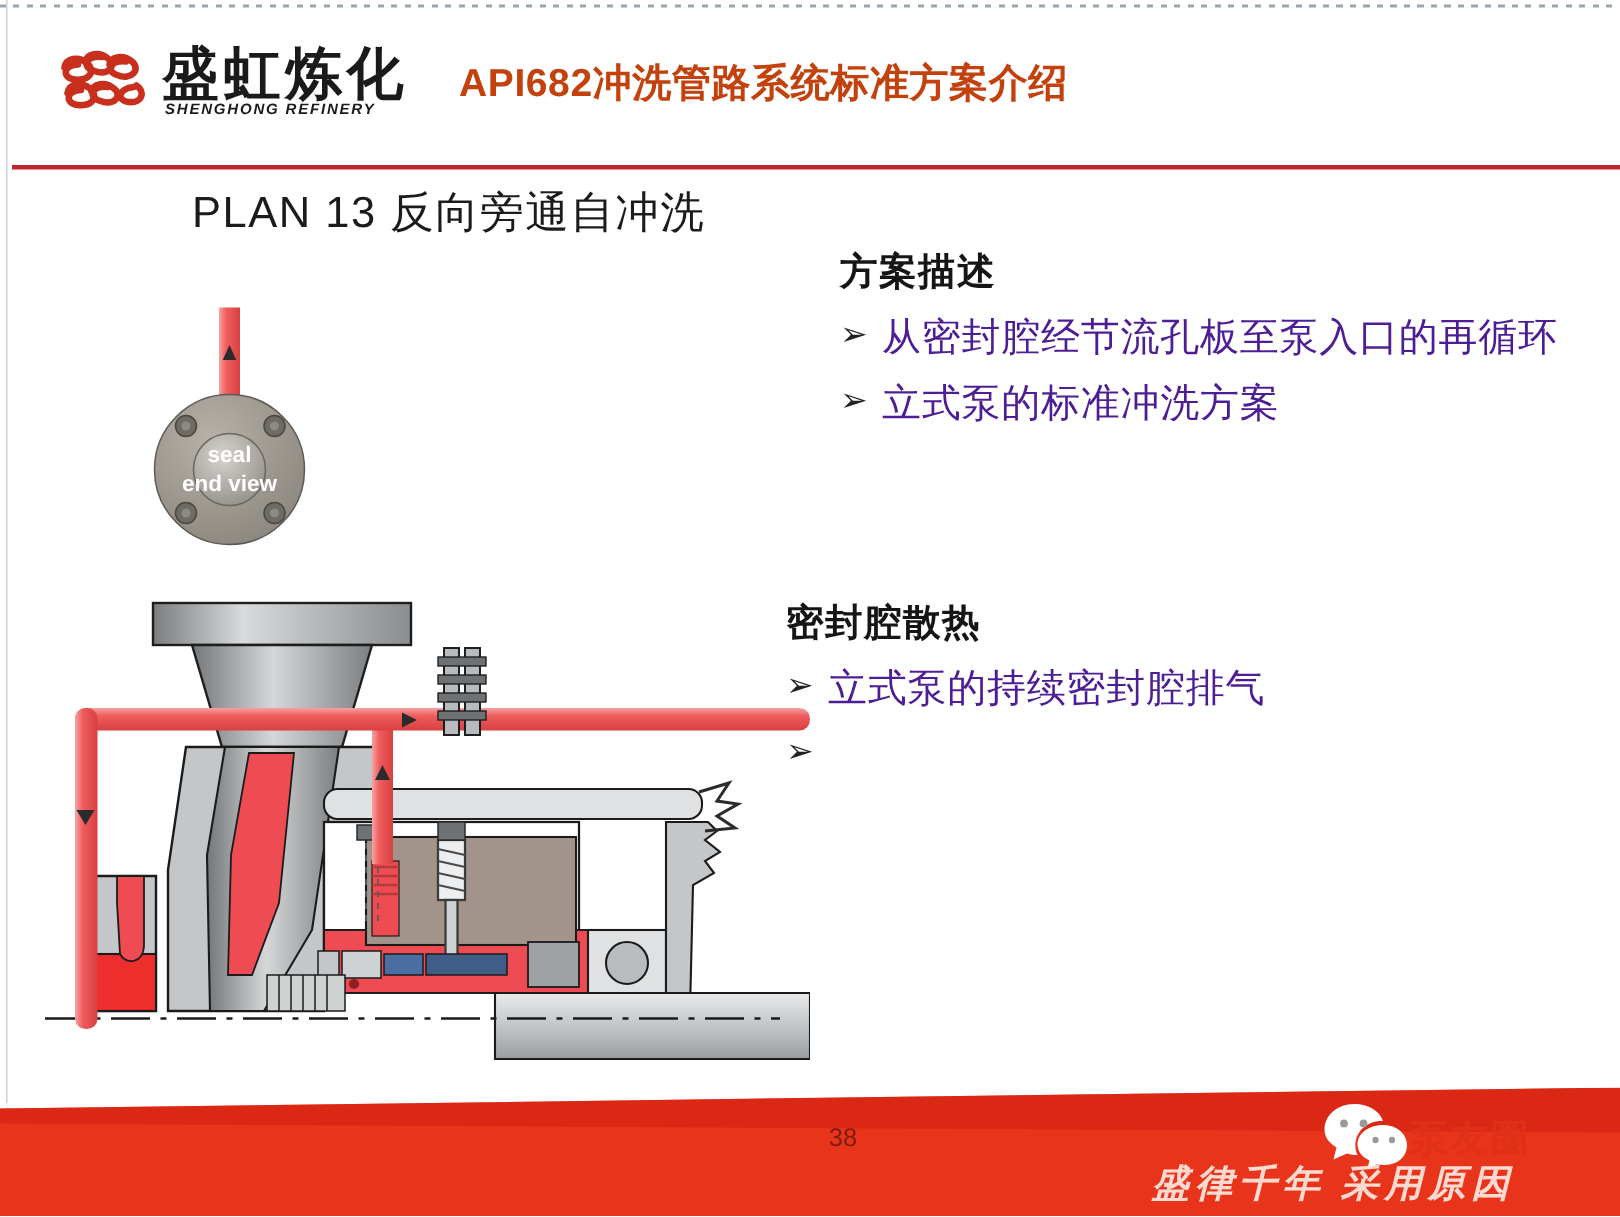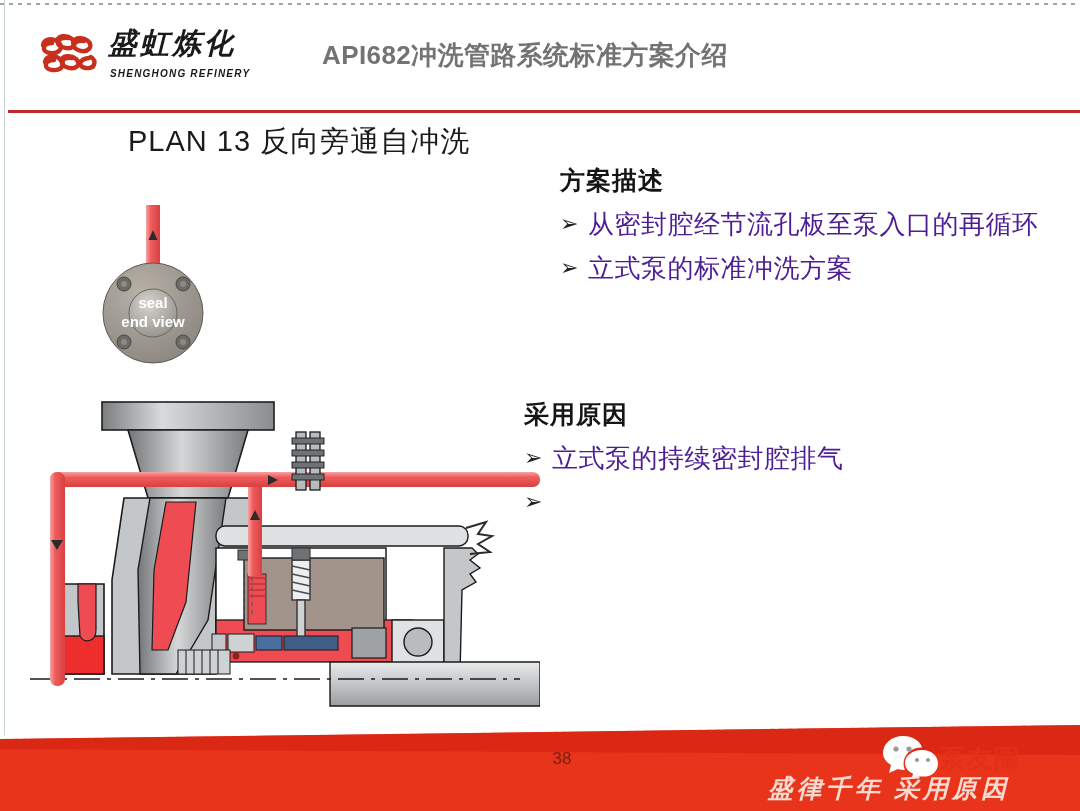--- a/index.html
+++ b/index.html
@@ -44,46 +44,44 @@
   }
   .logo-mark {
     position: absolute;
     left: 0; top: 4px;
     width: 62px; height: 56px;
   }
   .logo-cn {
     position: absolute;
     left: 70px; top: 0px;
     font-family: "Liberation Serif", "DejaVu Serif", serif;
-    font-size: 29px;
-    font-weight: bold;
-    font-style: italic;
+    font-size: 38px;
+    font-weight: bold;
     color: #1a1a1a;
     letter-spacing: 3px;
     white-space: nowrap;
   }
   .logo-en {
     position: absolute;
     left: 72px; top: 44px;
     font-size: 10px;
     font-weight: bold;
     font-style: italic;
     color: #1a1a1a;
     letter-spacing: 1.2px;
     white-space: nowrap;
   }
   .header-title {
     position: absolute;
     left: 306px; top: 38px;
     font-size: 26px;
     font-weight: bold;
-    color: #737373;
+    color: #c2410c;
     letter-spacing: 0.4px;
     white-space: nowrap;
-    margin-left: 16px;
   }
   .header-rule {
     position: absolute;
     left: 8px; top: 110px;
     width: 1072px; height: 3px;
     background: #c0272d;
   }
   
   .plan-title {
     position: absolute;
@@ -380,21 +378,21 @@
       <span class="bullet-text">从密封腔经节流孔板至泵入口的再循环</span>
     </div>
 
     <div class="bullet">
       <span class="bullet-glyph">➢</span>
       <span class="bullet-text">立式泵的标准冲洗方案</span>
     </div>
   </div>
 
   <div class="block-reason">
-    <div class="sec-head second">采用原因</div>
+    <div class="sec-head second">密封腔散热</div>
 
     <div class="bullet">
       <span class="bullet-glyph">➢</span>
       <span class="bullet-text">立式泵的持续密封腔排气</span>
     </div>
 
     <div class="bullet">
       <span class="bullet-glyph">➢</span>
     </div>
   </div>

